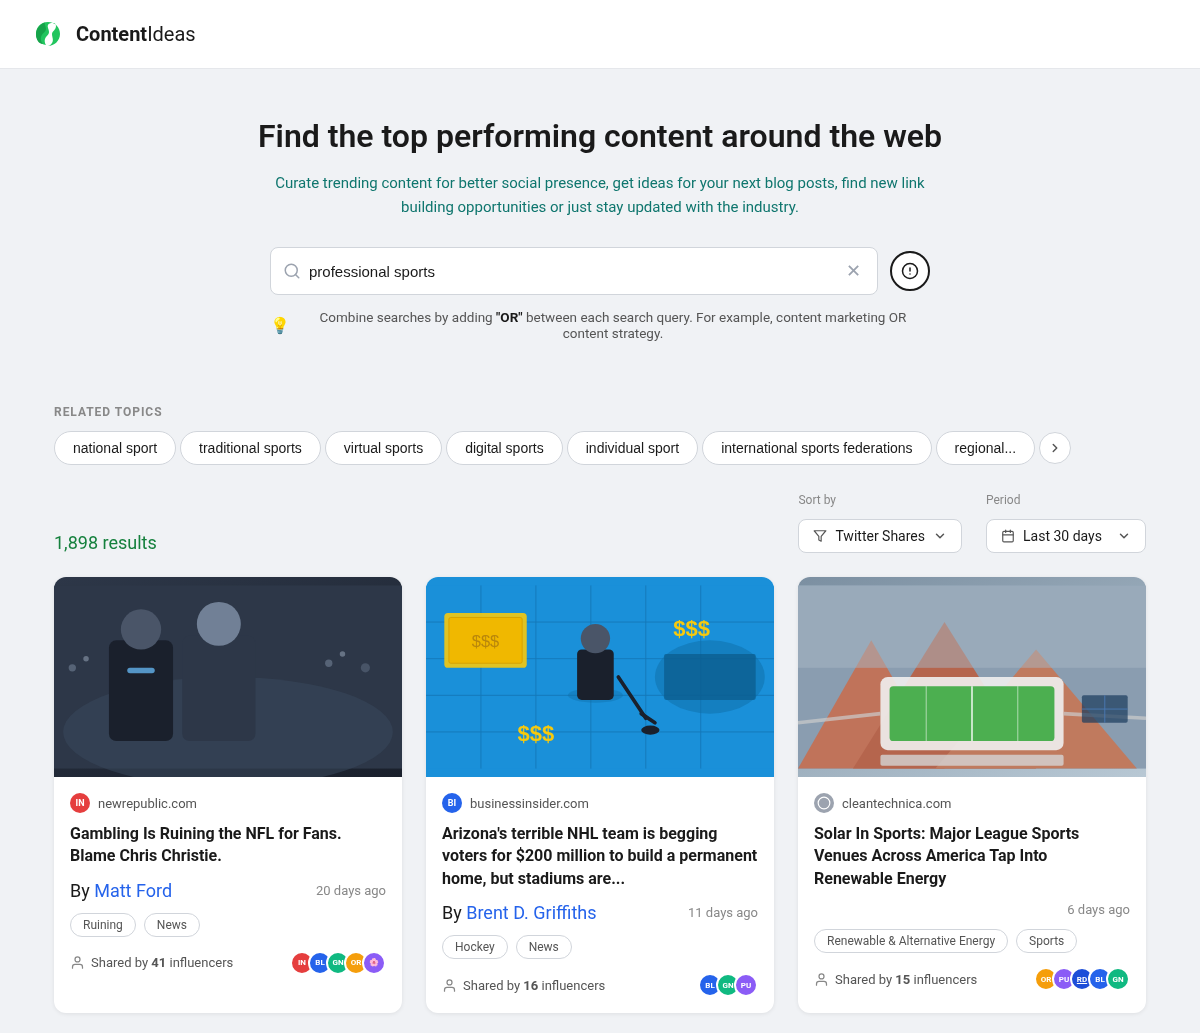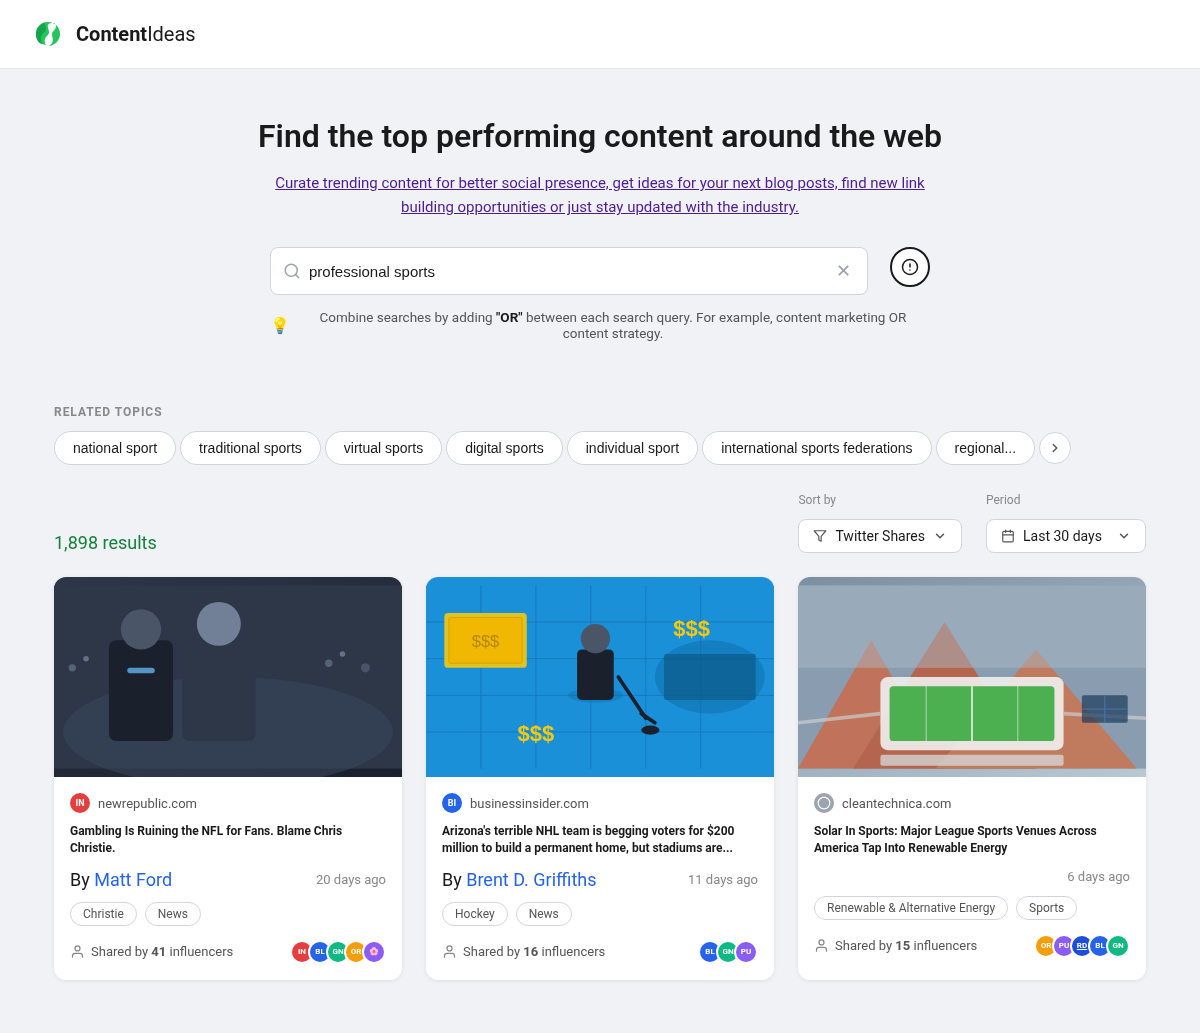--- a/index.html
+++ b/index.html
@@ -8,24 +8,24 @@
     
     .header { background: #fff; padding: 14px 28px; display: flex; align-items: center; border-bottom: 1px solid #e5e7eb; }
     .logo-wrap { display: flex; align-items: center; gap: 8px; }
     .logo-icon { width: 40px; height: 40px; }
     .logo-text { font-size: 20px; font-weight: 400; color: #1a1a1a; }
     .logo-text strong { font-weight: 700; }
 
     
     .hero { background: #f0f2f5; text-align: center; padding: 48px 24px 32px; }
     .hero h1 { font-size: 32px; font-weight: 600; color: #1a1a1a; margin-bottom: 16px; }
-    .hero p { font-size: 15px; color: #4c1d95; max-width: 680px; margin: 8px auto 28px; line-height: 1.6; text-decoration: underline; }
-
-    
-    .search-wrap { display: flex; gap: 22px; max-width: 660px; margin: 0 auto; }
+    .hero p { font-size: 15px; color: #0f766e; max-width: 680px; margin: 8px auto 28px; line-height: 1.6; }
+
+    
+    .search-wrap { display: flex; align-items: center; gap: 12px; max-width: 660px; margin: 0 auto; }
     .search-box { flex: 1; display: flex; align-items: center; background: #fff; border: 1.5px solid #d1d5db; border-radius: 8px; padding: 0 12px; height: 48px; }
     .search-box input { flex: 1; border: none; outline: none; font-size: 15px; color: #1a1a1a; background: transparent; }
     .search-icon-svg { color: #9ca3af; margin-right: 8px; }
     .clear-btn { background: none; border: none; cursor: pointer; color: #9ca3af; font-size: 18px; padding: 4px; }
     .info-btn { width: 40px; height: 40px; border-radius: 50%; border: 2px solid #1a1a1a; background: #fff; cursor: pointer; display: flex; align-items: center; justify-content: center; font-size: 16px; font-weight: 600; color: #1a1a1a; }
 
     
     .or-hint { display: flex; align-items: center; gap: 6px; max-width: 660px; margin: 14px auto 0; font-size: 13.5px; color: #555; }
     .or-hint .bulb { font-size: 16px; }
     .or-hint strong { color: #1a1a1a; }
@@ -49,21 +49,21 @@
     
     .cards-grid { max-width: 1140px; margin: 24px auto 0; padding: 0 24px 40px; display: grid; grid-template-columns: repeat(3, 1fr); gap: 24px; }
     .card { background: #fff; border-radius: 12px; overflow: hidden; box-shadow: 0 1px 4px rgba(0,0,0,0.08); }
     .card-body { padding: 16px; }
     .card-source { display: flex; align-items: center; gap: 8px; margin-bottom: 10px; }
     .source-favicon { width: 20px; height: 20px; border-radius: 50%; background: #e5e7eb; display: flex; align-items: center; justify-content: center; font-size: 9px; font-weight: 700; }
     .source-favicon.in { background: #e53e3e; color: #fff; }
     .source-favicon.bi { background: #2563eb; color: #fff; }
     .source-favicon.ct { background: #9ca3af; color: #fff; }
     .source-domain { font-size: 13px; color: #555; }
-    .card-title { font-size: 12px; font-weight: 700; line-height: 1.4; color: #1a1a1a; margin-bottom: 12px; }
+    .card-title { font-size: 16px; font-weight: 700; line-height: 1.4; color: #1a1a1a; margin-bottom: 12px; }
     .card-meta { display: flex; align-items: center; justify-content: space-between; margin-bottom: 12px; }
     .card-author { font-size: 18px; }
     .card-author a { color: #2563eb; text-decoration: none; }
     .card-date { font-size: 13px; color: #888; }
     .card-tags { display: flex; gap: 8px; margin-bottom: 14px; flex-wrap: wrap; }
     .tag { padding: 4px 12px; border: 1px solid #d1d5db; border-radius: 16px; font-size: 12px; color: #555; }
     .card-footer { display: flex; align-items: center; justify-content: space-between; }
     .shared-info { display: flex; align-items: center; gap: 6px; font-size: 13px; color: #555; }
     .avatars { display: flex; }
     .avatar { width: 24px; height: 24px; border-radius: 50%; border: 2px solid #fff; margin-left: -6px; background: #d1d5db; display: inline-flex; align-items: center; justify-content: center; font-size: 8px; font-weight: 700; overflow: hidden; }
@@ -199,21 +199,21 @@
       <div class="card-source">
         <div class="source-favicon in">IN</div>
         <span class="source-domain">newrepublic.com</span>
       </div>
       <div class="card-title">Gambling Is Ruining the NFL for Fans. Blame Chris Christie.</div>
       <div class="card-meta">
         <span class="card-author">By <a href="#">Matt Ford</a></span>
         <span class="card-date">20 days ago</span>
       </div>
       <div class="card-tags">
-        <span class="tag">Christie</span>
+        <span class="tag">Ruining</span>
         <span class="tag">News</span>
       </div>
       <div class="card-footer">
         <div class="shared-info">
           <svg width="15" height="15" viewBox="0 0 24 24" fill="none" stroke="#888" stroke-width="2" stroke-linecap="round" stroke-linejoin="round">
             <path d="M20 21v-2a4 4 0 0 0-4-4H8a4 4 0 0 0-4 4v2"></path>
               <circle cx="12" cy="7" r="4"></circle>
           </svg>
           <span>
             <span>Shared by</span> <strong>41</strong> <span>influencers</span>

